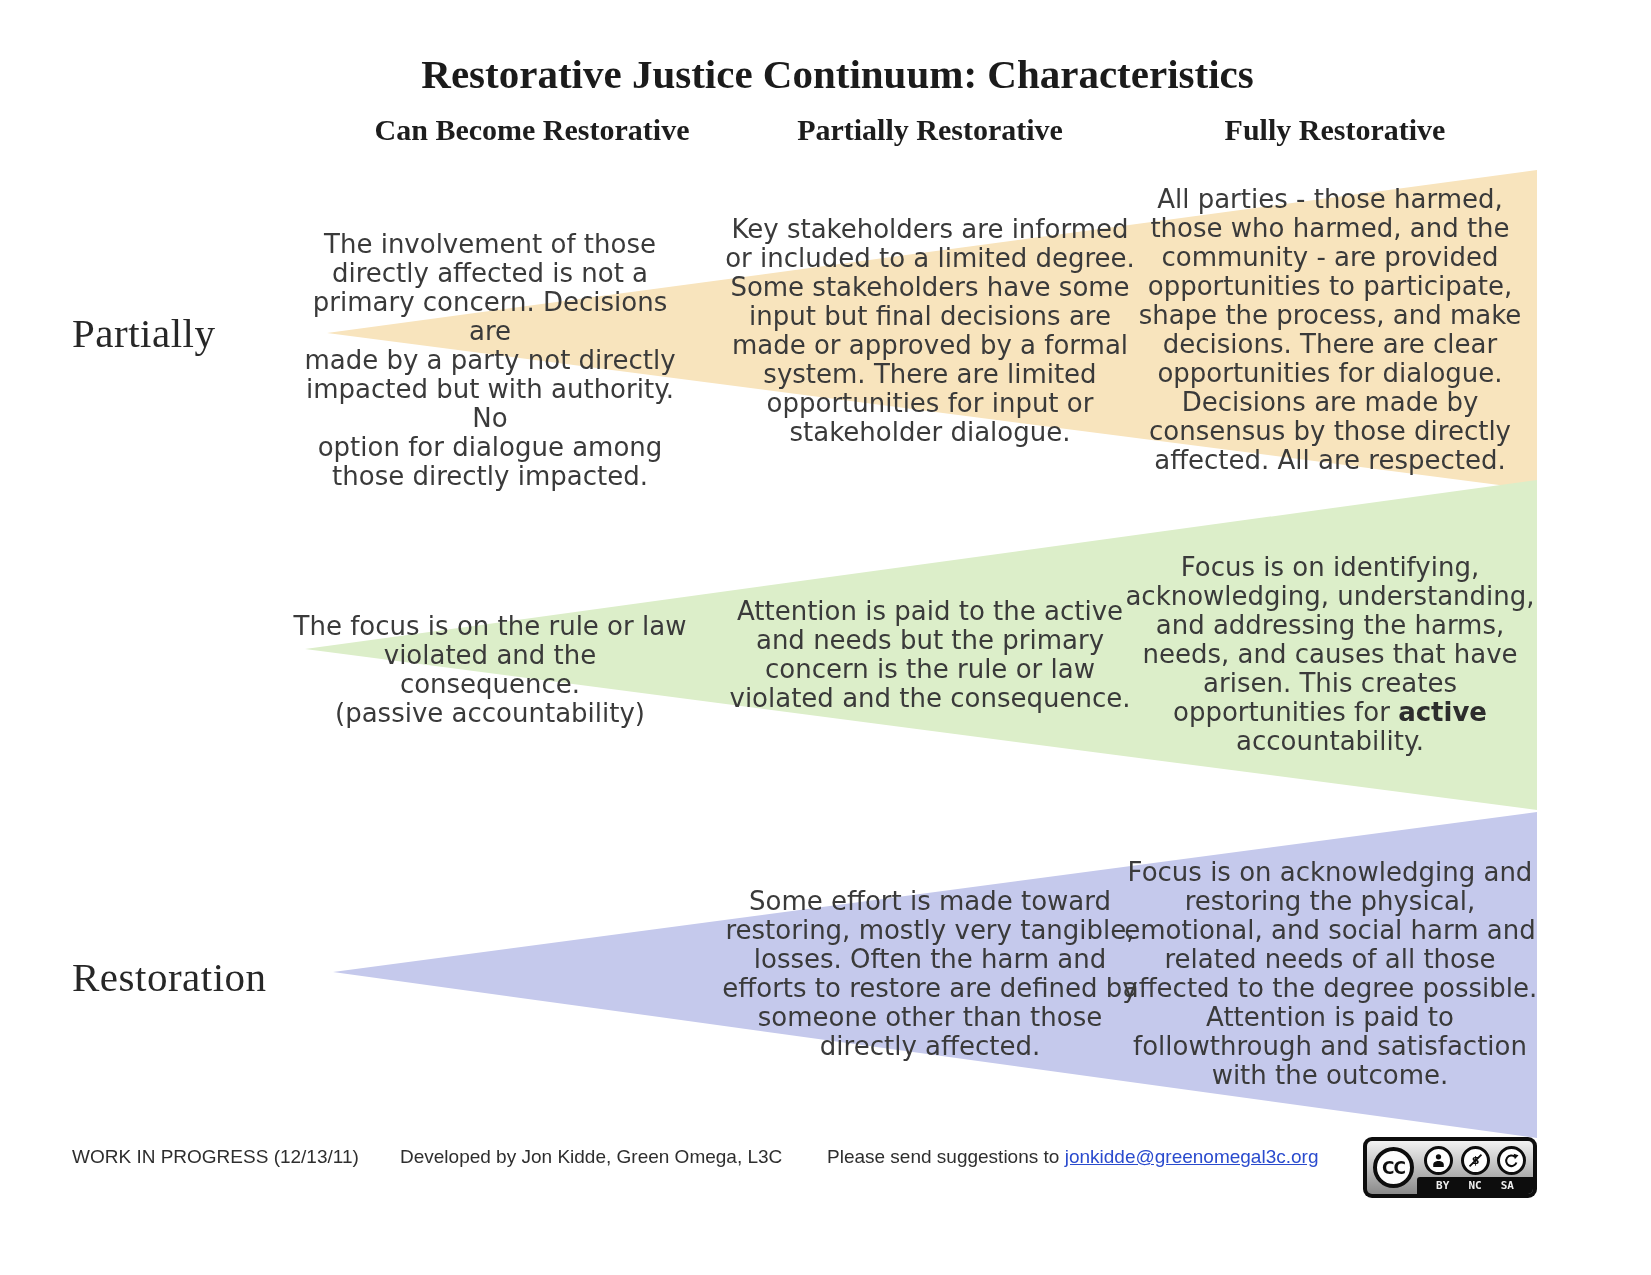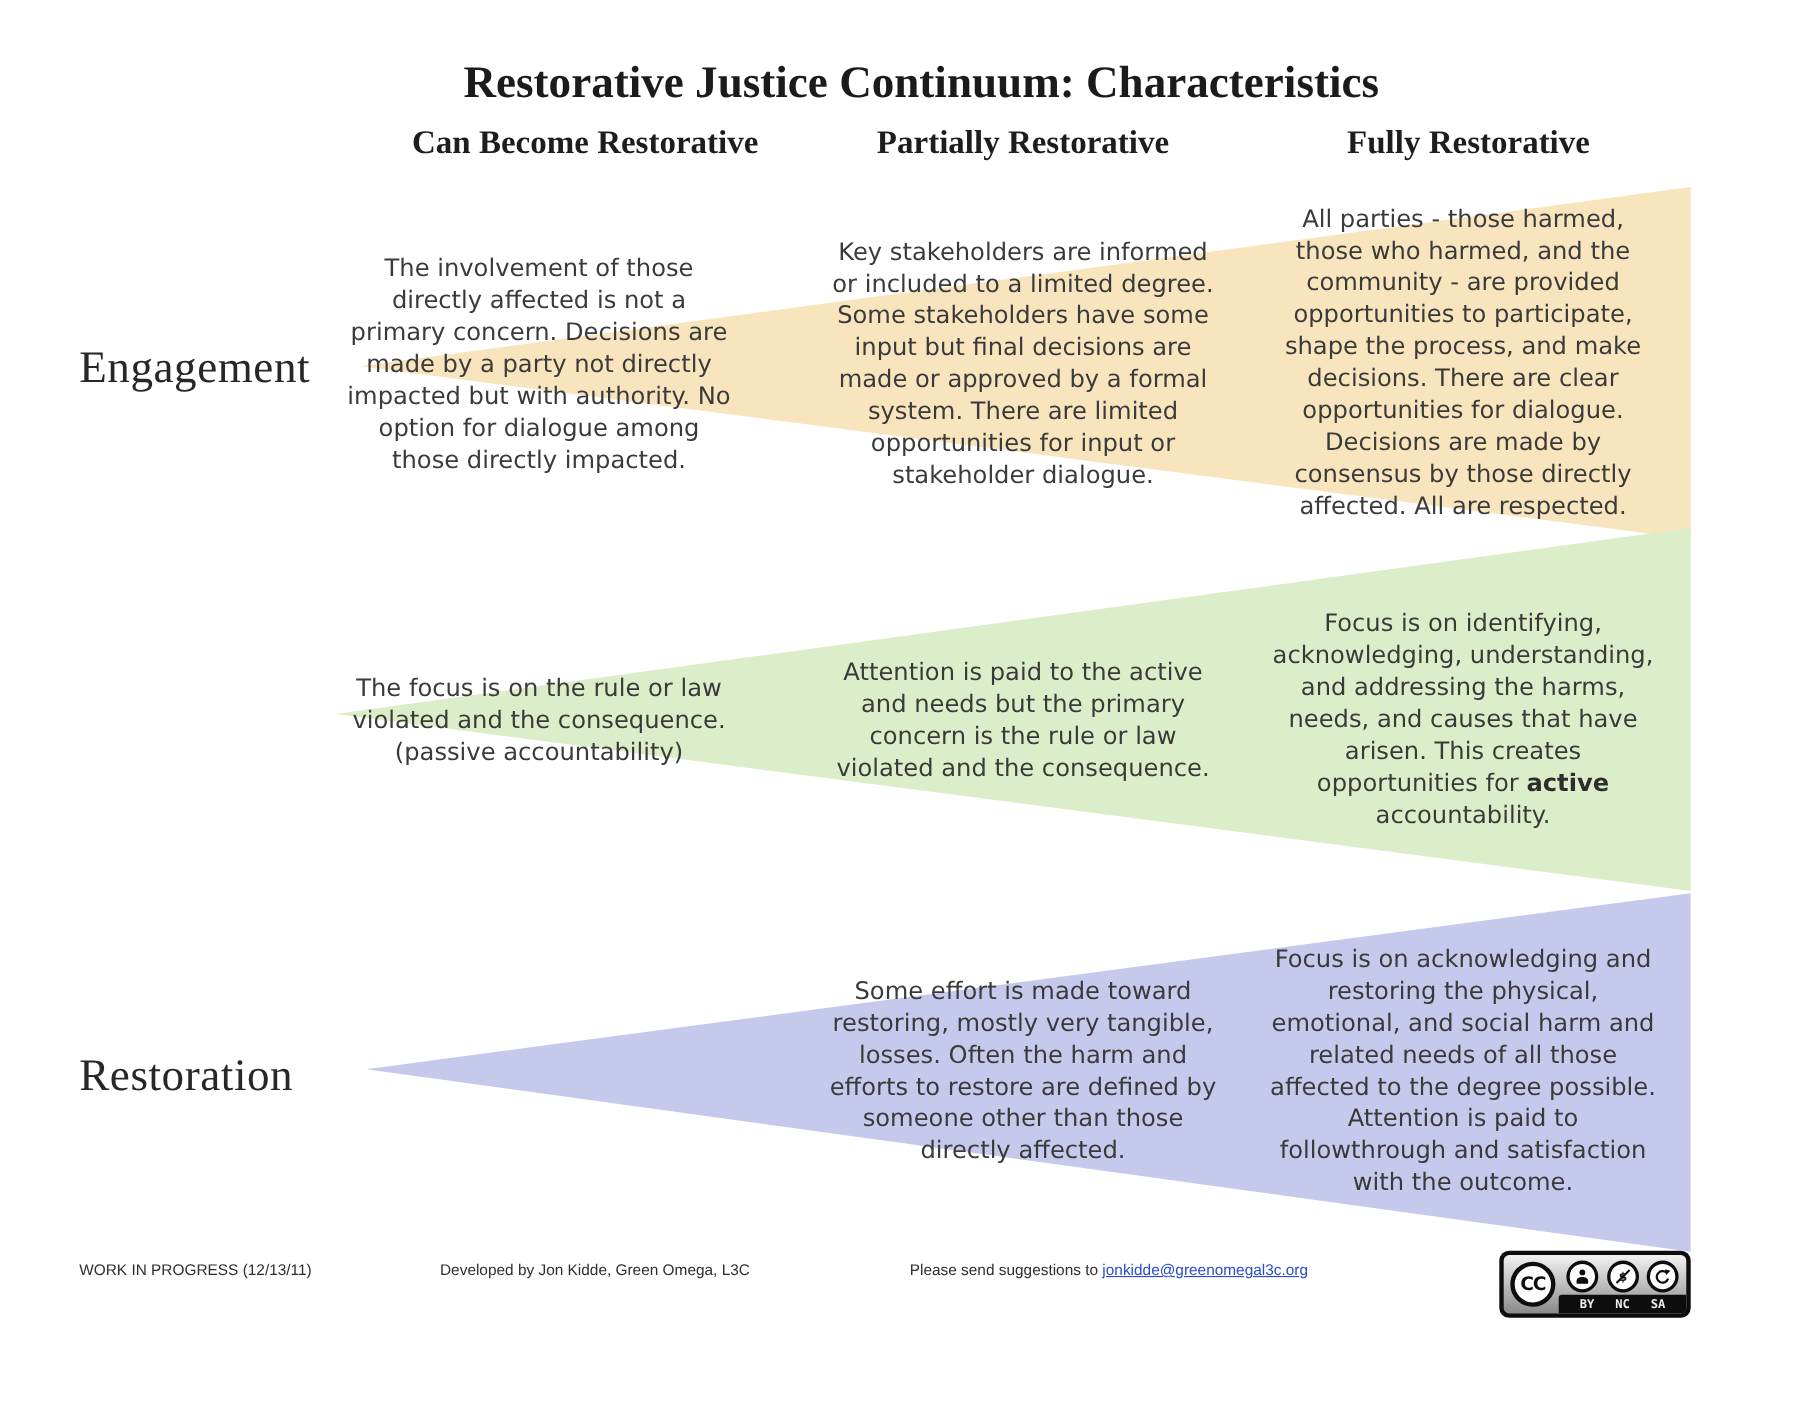--- a/index.html
+++ b/index.html
@@ -18,32 +18,32 @@
   }
   .ch1{left:332px;} .ch2{left:730px;} .ch3{left:1135px;}
   .rowlabel{
     position:absolute;left:72px;
     font-family:"Liberation Serif",serif;font-weight:normal;font-size:41px;color:#272727;
     letter-spacing:.5px;
   }
   .rl1{top:309px;} .rl2{top:629px;} .rl3{top:953px;}
   .cell{
     position:absolute;text-align:center;white-space:pre-line;
-    font-size:22px;line-height:29px;color:#3a3a3a;
+    font-size:26px;line-height:29px;color:#3a3a3a;
   }
   .c-col1{left:290px;width:400px;}
   .c-col2{left:700px;width:460px;}
   .c-col3{left:1095px;width:470px;}
   .eng1{top:230px;} .eng2{top:215px;} .eng3{top:185px;}
   .acc1{top:612px;} .acc2{top:597px;} .acc3{top:553px;}
   .res1{top:887px;} .res2{top:887px;} .res3{top:858px;}
   .boldword{font-weight:bold;color:#2d2d2d;}
   .footer{
     position:absolute;left:0;top:1146px;width:1411px;height:26px;
-    font-family:"Liberation Sans",sans-serif;font-size:14px;color:#2e2e2e;
+    font-family:"Liberation Sans",sans-serif;font-size:19px;color:#2e2e2e;
   }
   .f-status{position:absolute;left:72px;top:0;}
   .f-credit{position:absolute;left:400px;top:0;}
   .f-suggest{position:absolute;left:827px;top:0;}
   .f-email{color:#2a4bce;text-decoration:underline;cursor:pointer;}
   
   .badge{
     position:absolute;left:1363px;top:1137px;width:174px;height:61px;box-sizing:border-box;
     background:#0d0d0d;border-radius:9px;padding:4px;
   }
@@ -80,21 +80,21 @@
     <polygon points="327,333 1537,170 1537,490" fill="#f8e4bd"></polygon>
     <polygon points="305,649 1537,480 1537,810" fill="#dceec9"></polygon>
     <polygon points="333,972 1537,812 1537,1138" fill="#c5c9ec"></polygon>
   </svg>
 
   <h1 class="title">Restorative Justice Continuum: Characteristics</h1>
   <div class="colhead ch1">Can Become Restorative</div>
   <div class="colhead ch2">Partially Restorative</div>
   <div class="colhead ch3">Fully Restorative</div>
 
-  <div class="rowlabel rl1">Engagement</div>
+  <div class="rowlabel rl1">Partially</div>
   <div class="rowlabel rl3">Restoration</div>
 
   <div class="cell c-col1 eng1">The involvement of those
 directly affected is not a
 primary concern. Decisions are
 made by a party not directly
 impacted but with authority. No
 option for dialogue among
 those directly impacted.</div>
   <div class="cell c-col2 eng2">Key stakeholders are informed

